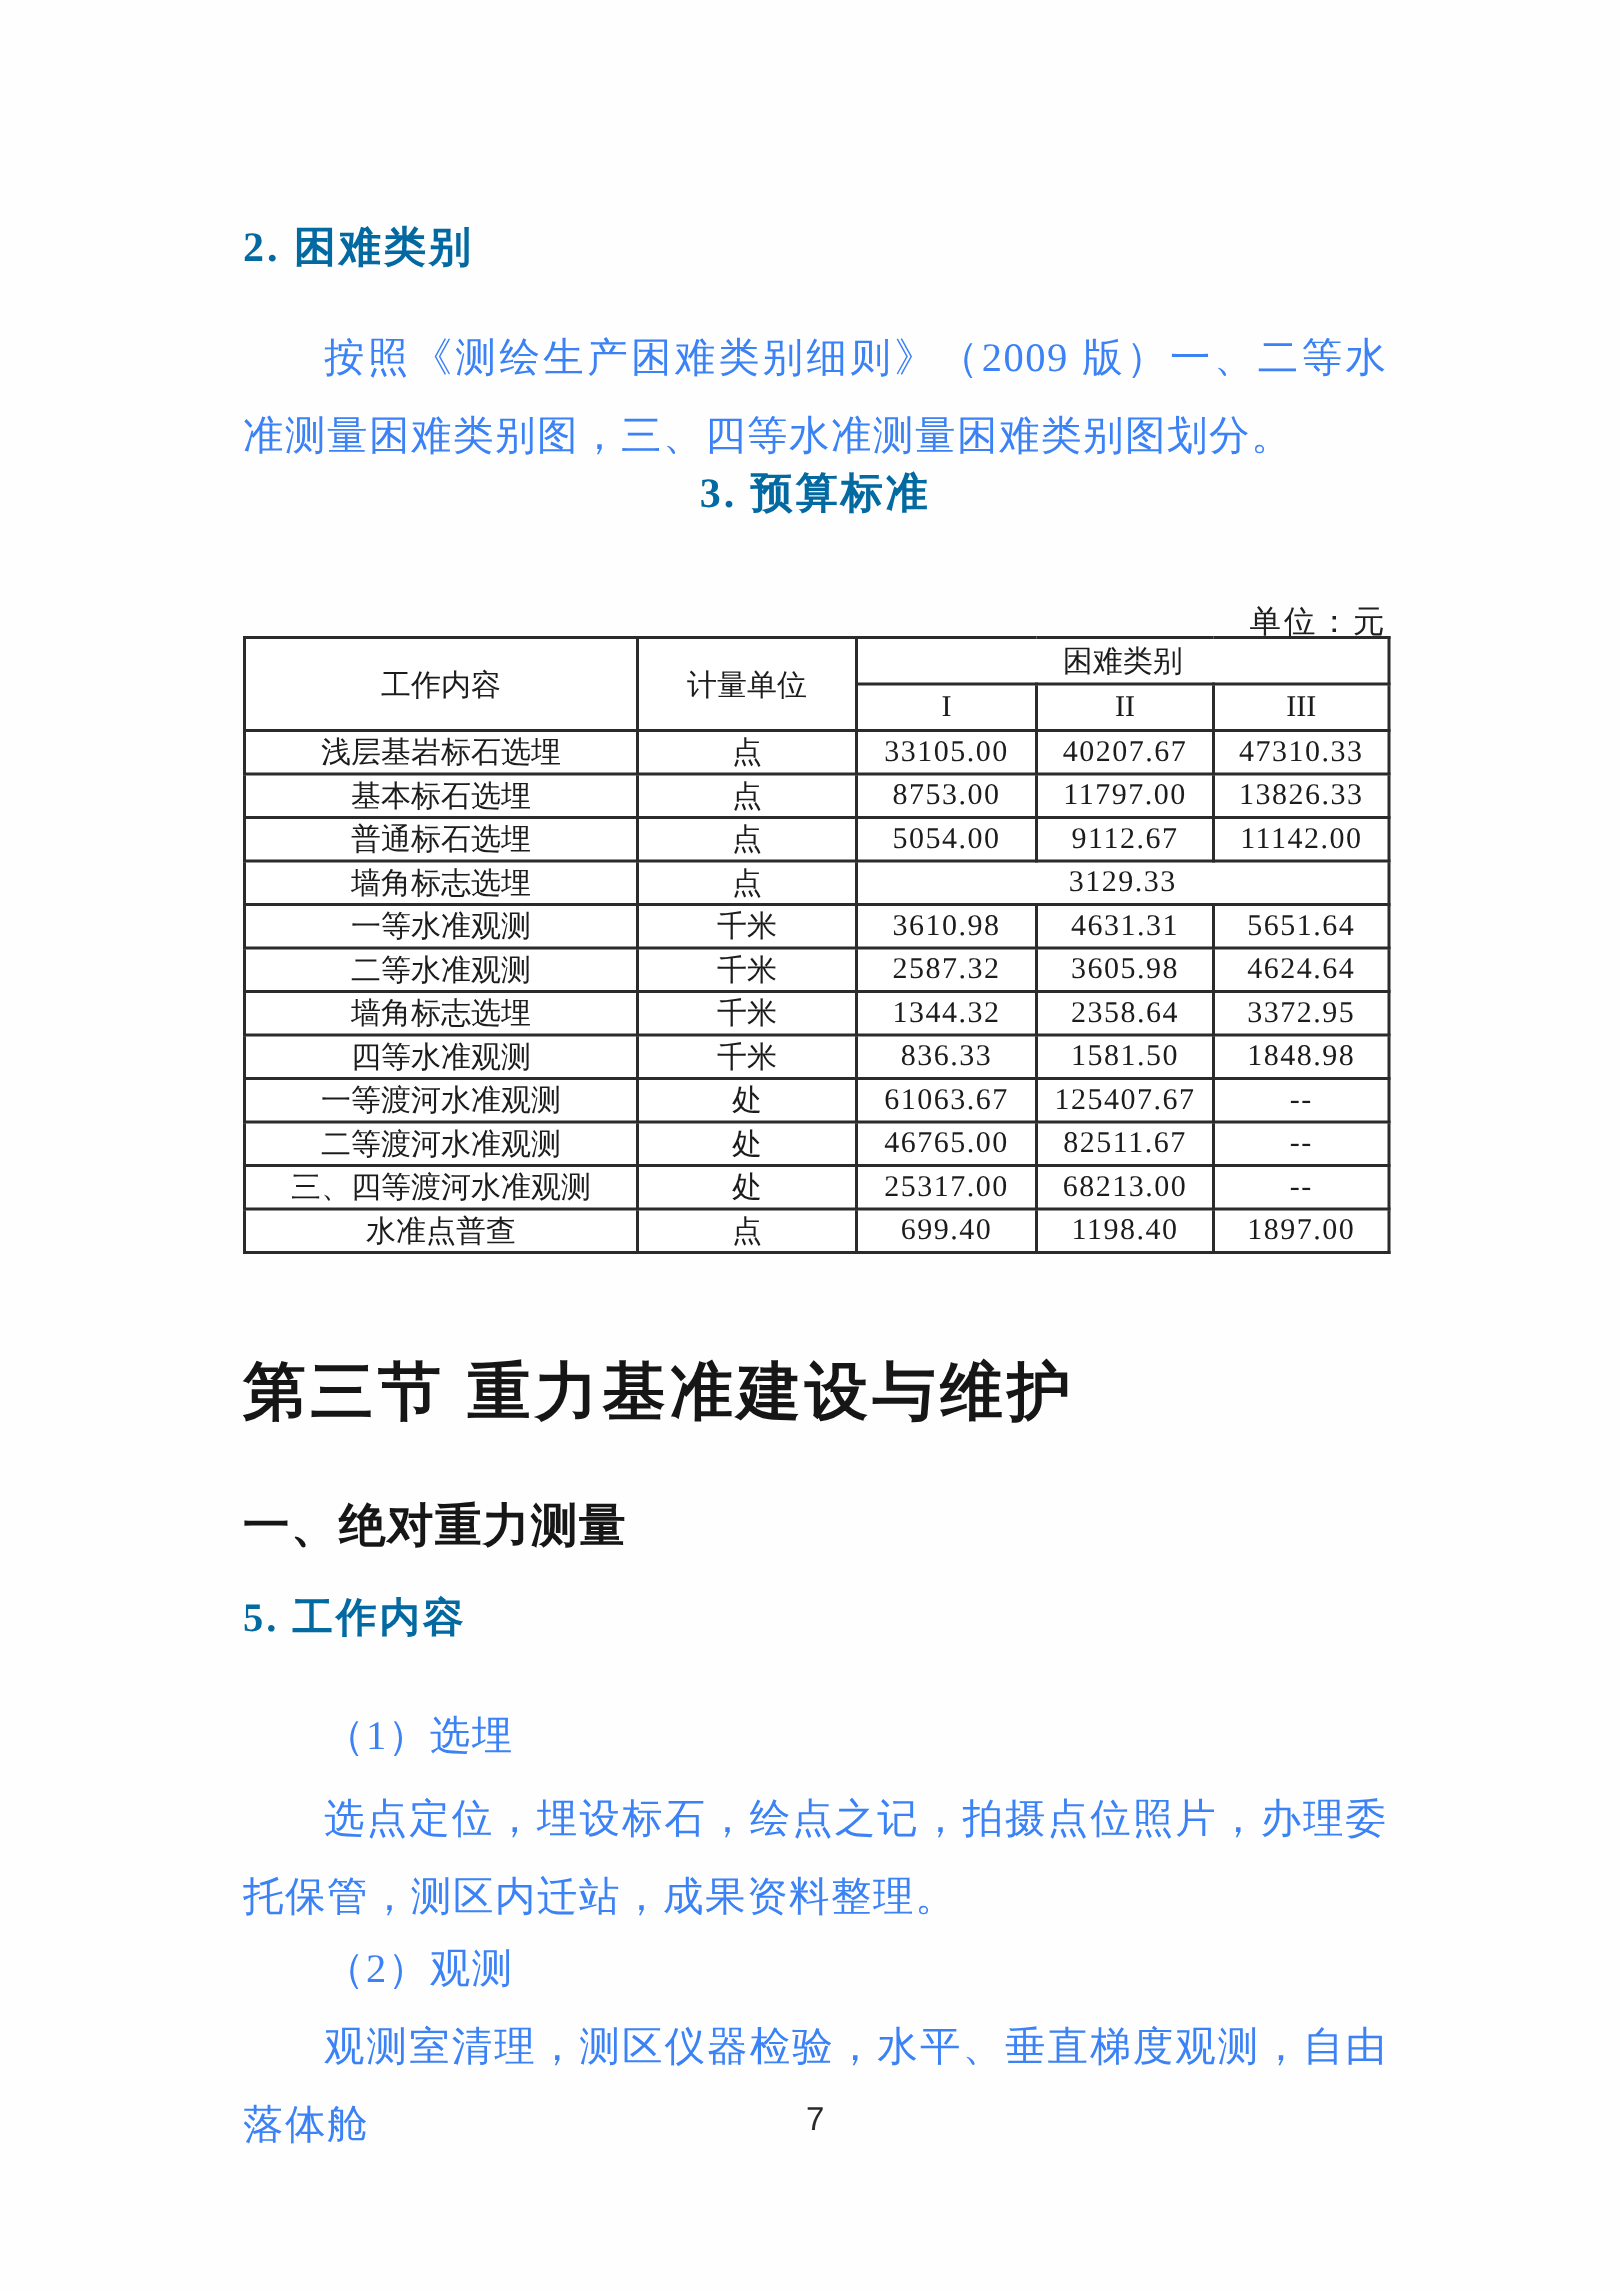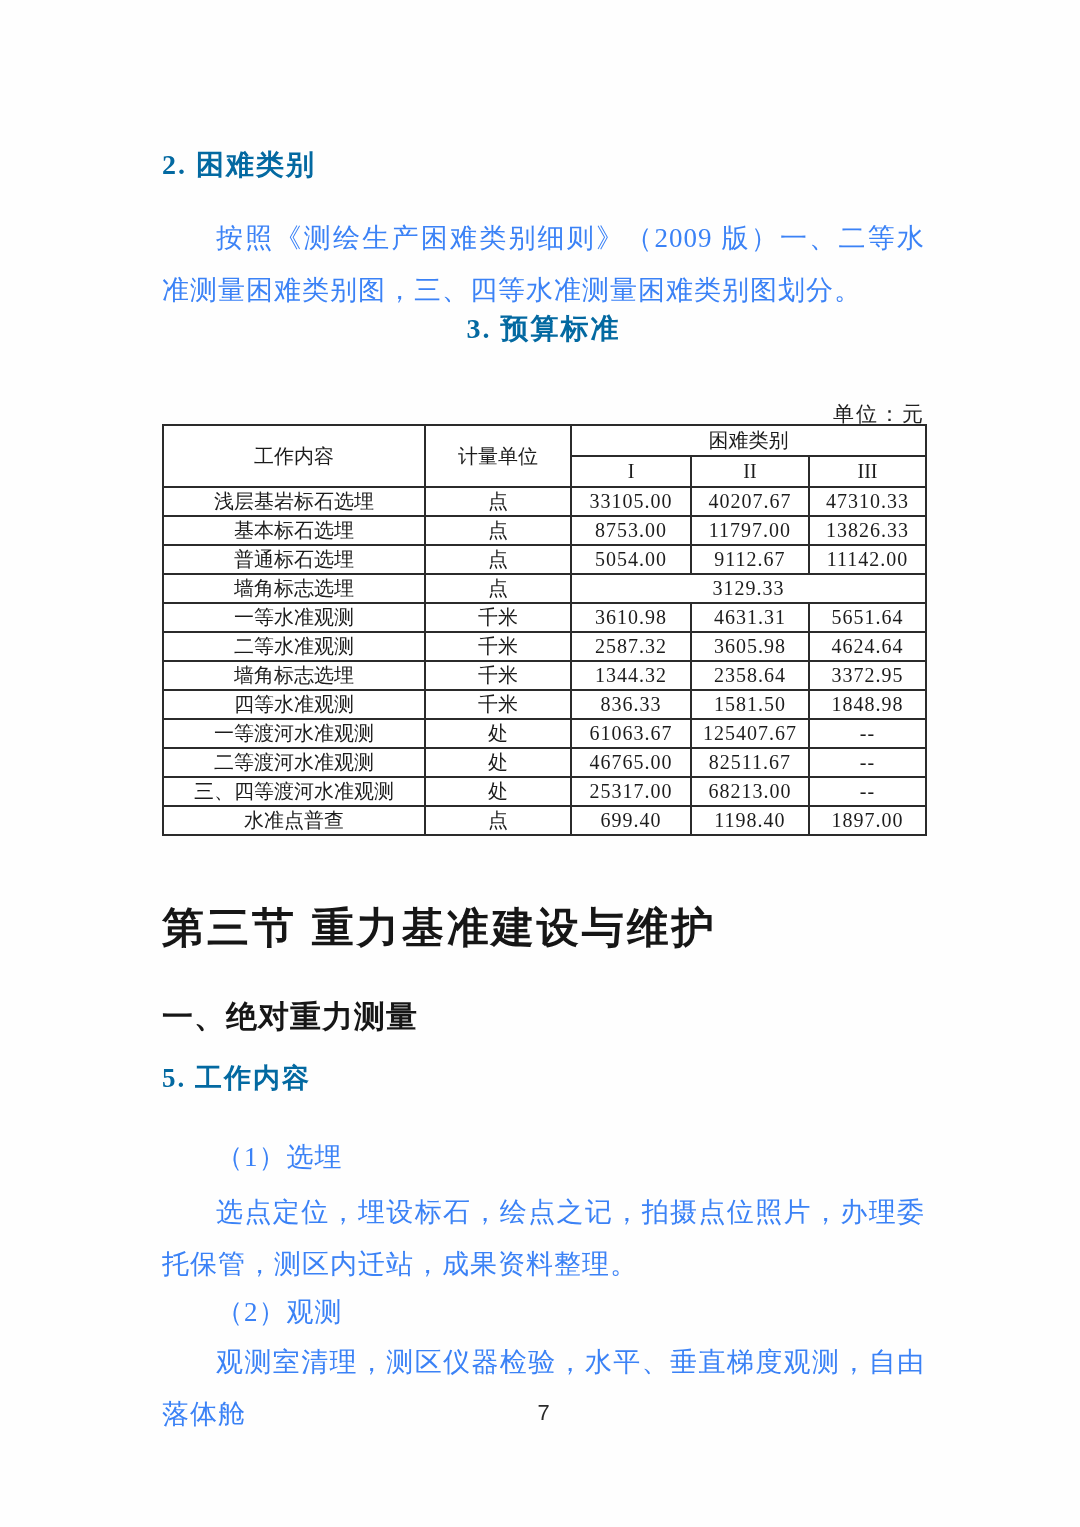--- a/index.html
+++ b/index.html
@@ -207,17 +207,17 @@
   <div class="abs content-x h-hei sub-title" style="top:996px;">一、绝对重力测量</div>
 
   <div class="abs content-x h-kai" style="top:1060px; font-size:27px;">5. 工作内容</div>
 
   <div class="abs content-x para indent" style="top:1131px;">（1）选埋</div>
 
   <div class="abs content-x para indent" style="top:1186px;">选点定位，埋设标石，绘点之记，拍摄点位照片，办理委托保管，测区内迁站，成果资料整理。</div>
 
   <div class="abs content-x para indent" style="top:1286px;">（2）观测</div>
 
-  <div class="abs content-x para indent" style="top:1338px;font-family:Liberation Mono, monospace;">观测室清理，测区仪器检验，水平、垂直梯度观测，自由落体舱</div>
+  <div class="abs content-x para indent" style="top:1338px;">观测室清理，测区仪器检验，水平、垂直梯度观测，自由落体舱</div>
 
   <div class="abs content-x page-number" style="top:1400px;">7</div>
 
 </div>
 
 </body></html>

